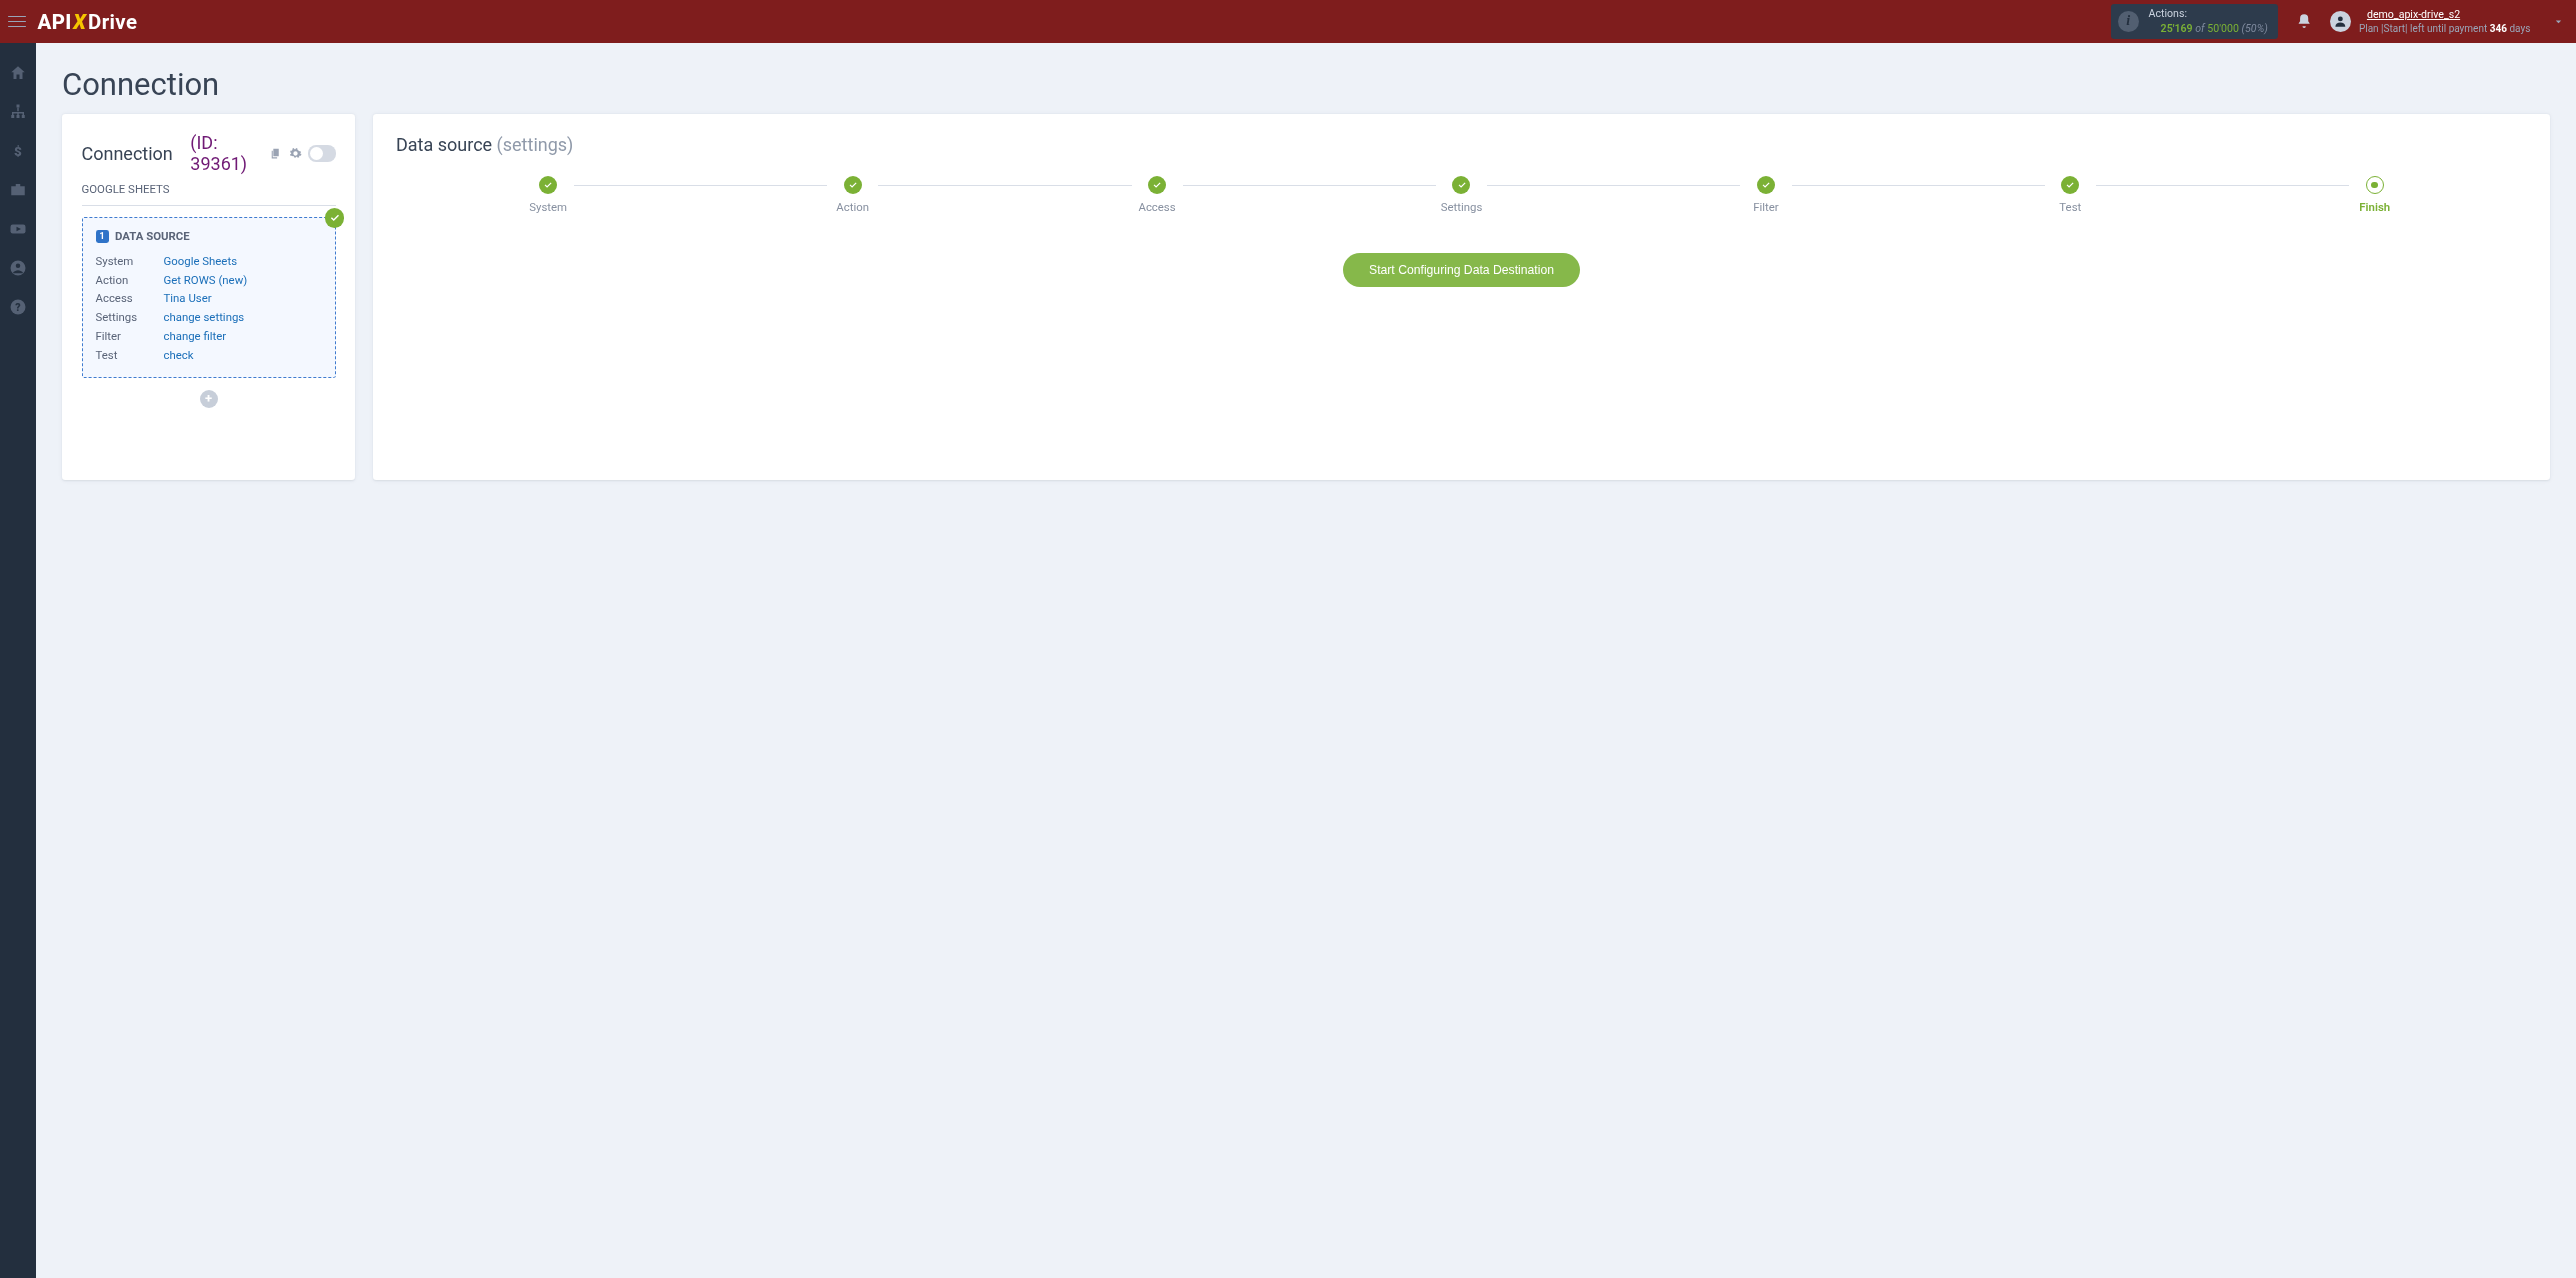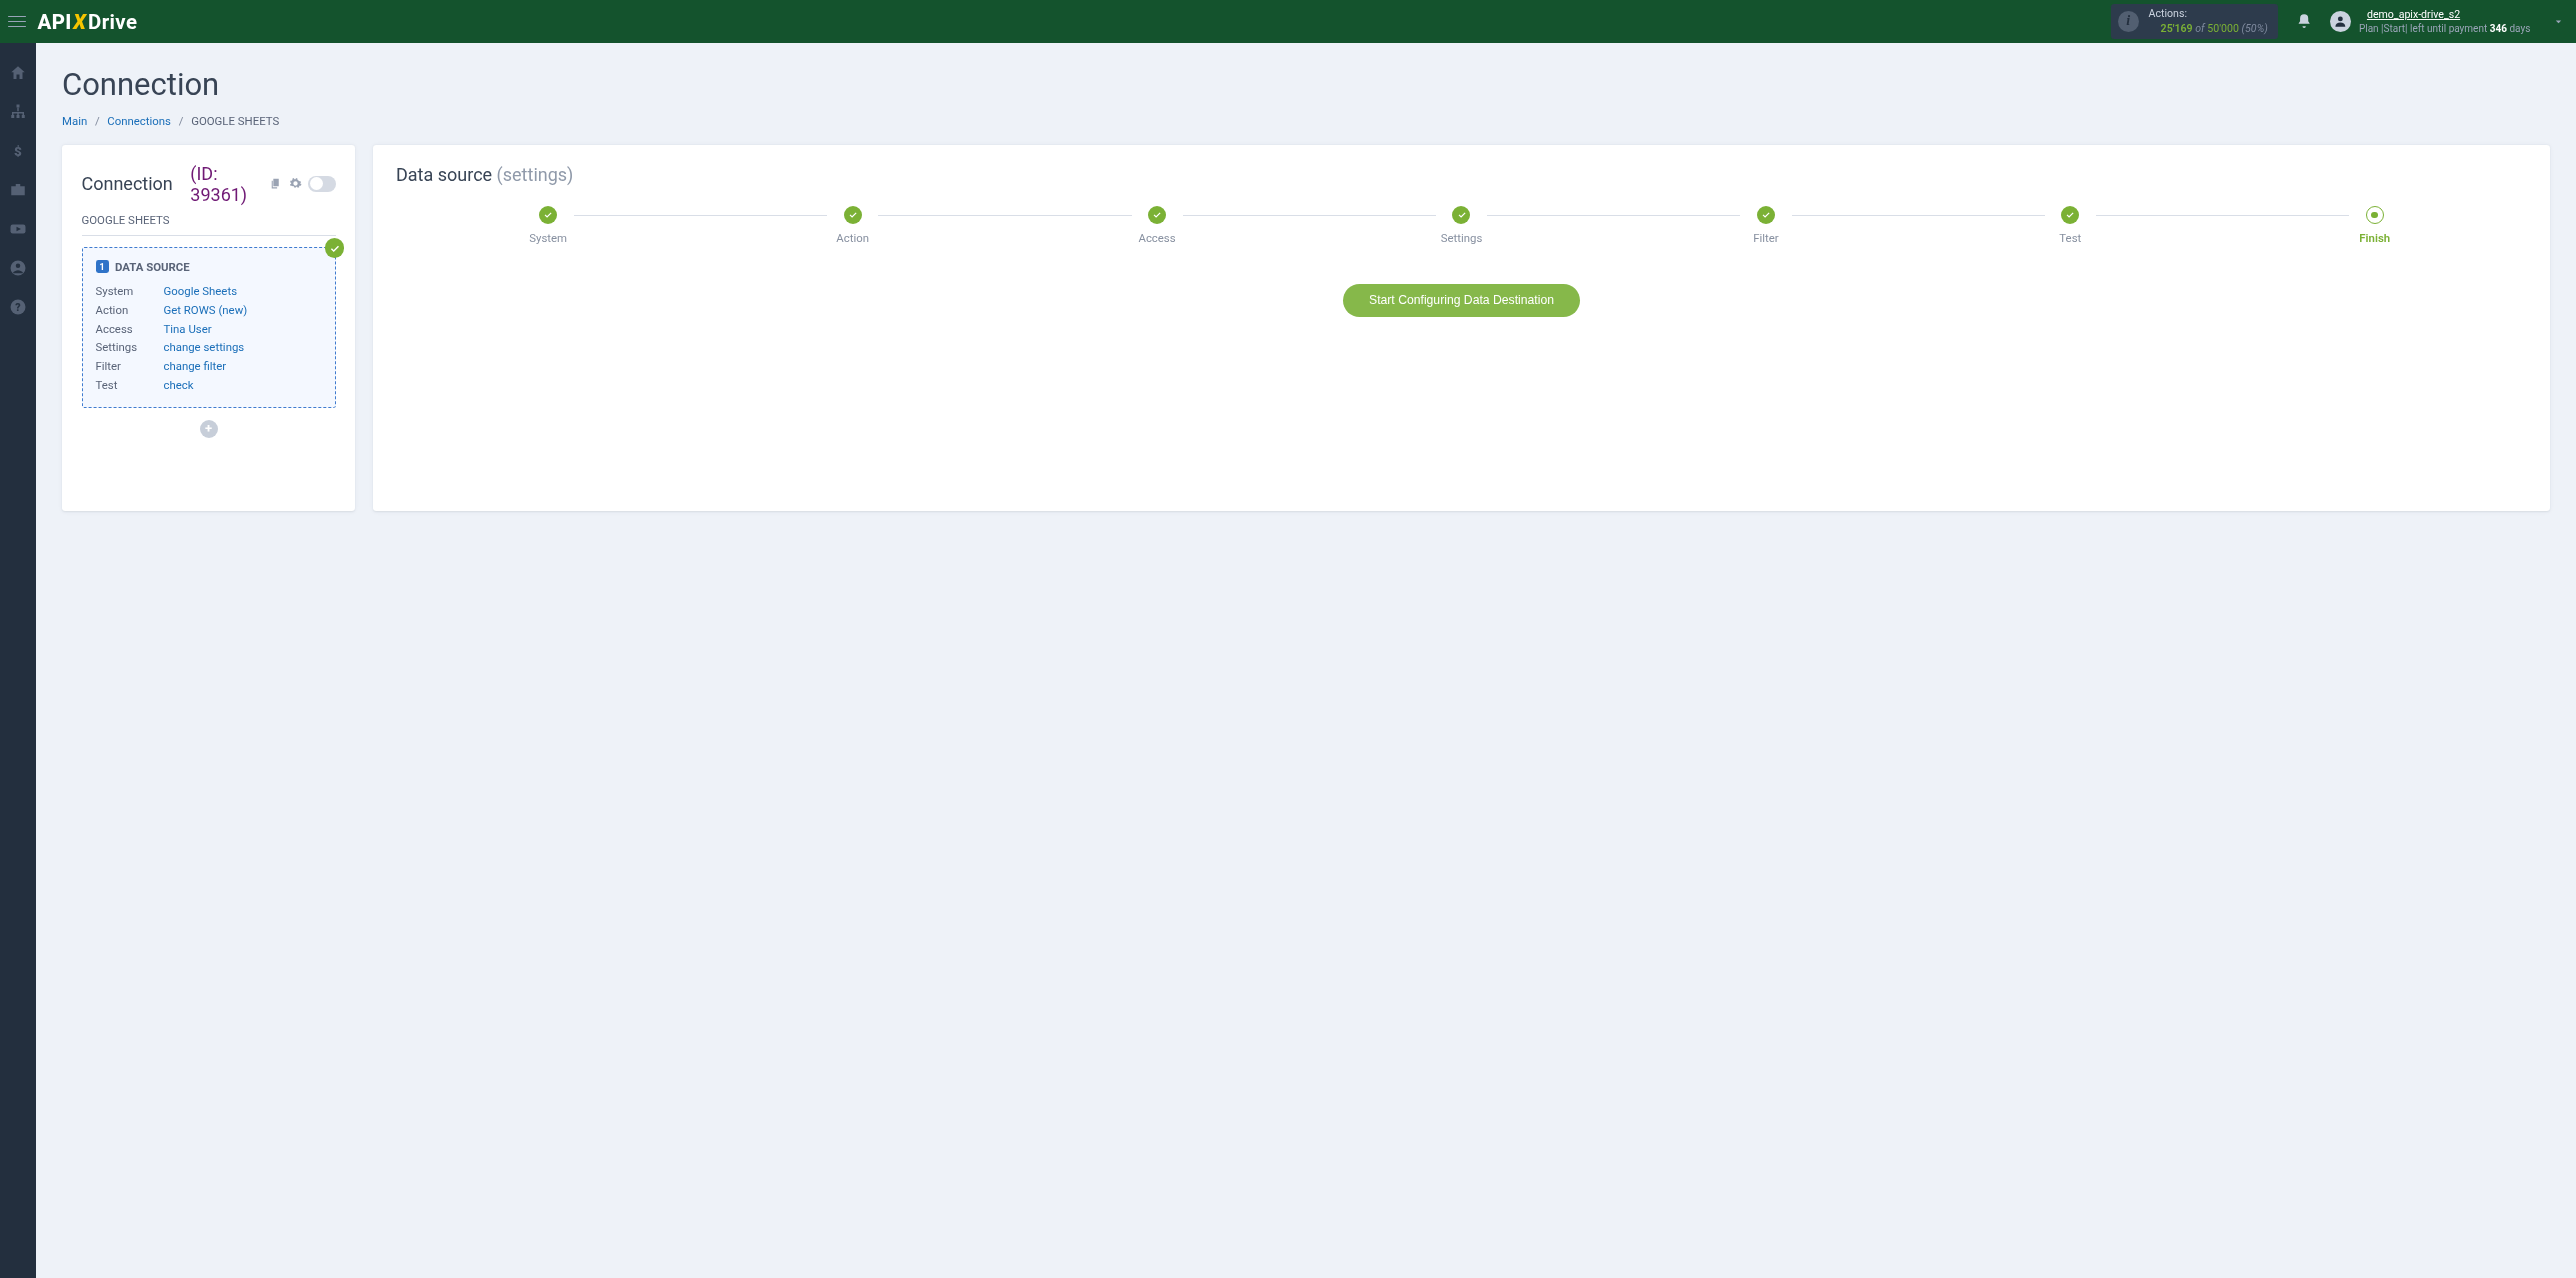--- a/index.html
+++ b/index.html
@@ -2,21 +2,21 @@
 <html style="font-size:13px"><head>
 <meta charcharset="utf-8">
 <style>
 * { box-sizing: border-box; margin: 0; padding: 0; }
 html, body { width: 100%; height: 100%; font-family: -apple-system, BlinkMacSystemFont, "Segoe UI", Roboto, Helvetica, Arial, sans-serif; background: #eef2f8; color: #3a4456; }
 a { text-decoration: none; }
 
 
 .topbar {
   height: 43px;
-  background: #14532d;
+  background: #7f1d1d;
   display: flex;
   align-items: center;
   padding: 0 11.4px 0 8.1px;
   color: #fff;
   position: relative;
   z-index: 10;
 }
 .hamburger { width: 18px; height: 18px; display: flex; flex-direction: column; justify-content: center; gap: 3.3px; cursor: pointer; margin-right: 11.4px; }
 .hamburger span { display: block; height: 1.6px; background: #98a4b8; border-radius: 0.8px; }
 
@@ -217,27 +217,20 @@
         <path d="M5 19c1.5-3 5-4 7-4s5.5 1 7 4" fill="#232f3e"></path>
       </svg>
     <svg class="ritem" viewBox="0 0 24 24" fill="currentColor">
         <circle cx="12" cy="12" r="10"></circle>
         <text x="12" y="17" text-anchor="middle" font-size="14" font-weight="900" fill="#232f3e">?</text>
       </svg>
   </div>
 
   <div class="content">
     <h1 class="page-title">Connection</h1>
-    <div class="breadcrumb">
-      <a href="#">Main</a>
-      <span class="sep">/</span>
-      <a href="#">Connections</a>
-      <span class="sep">/</span>
-      <span class="cur">GOOGLE SHEETS</span>
-    </div>
 
     <div class="cols">
 
       <div class="card card-left">
         <h2 style="display:flex;align-items:center;">
           <span>Connection</span>&nbsp;
           <span class="muted">(ID: 39361)</span>
           <span class="head-icons">
             <svg viewBox="0 0 24 24" fill="currentColor">
                 <path d="M8 3h10v14H8zM5 7v14h10v-2H7V7z"></path>

